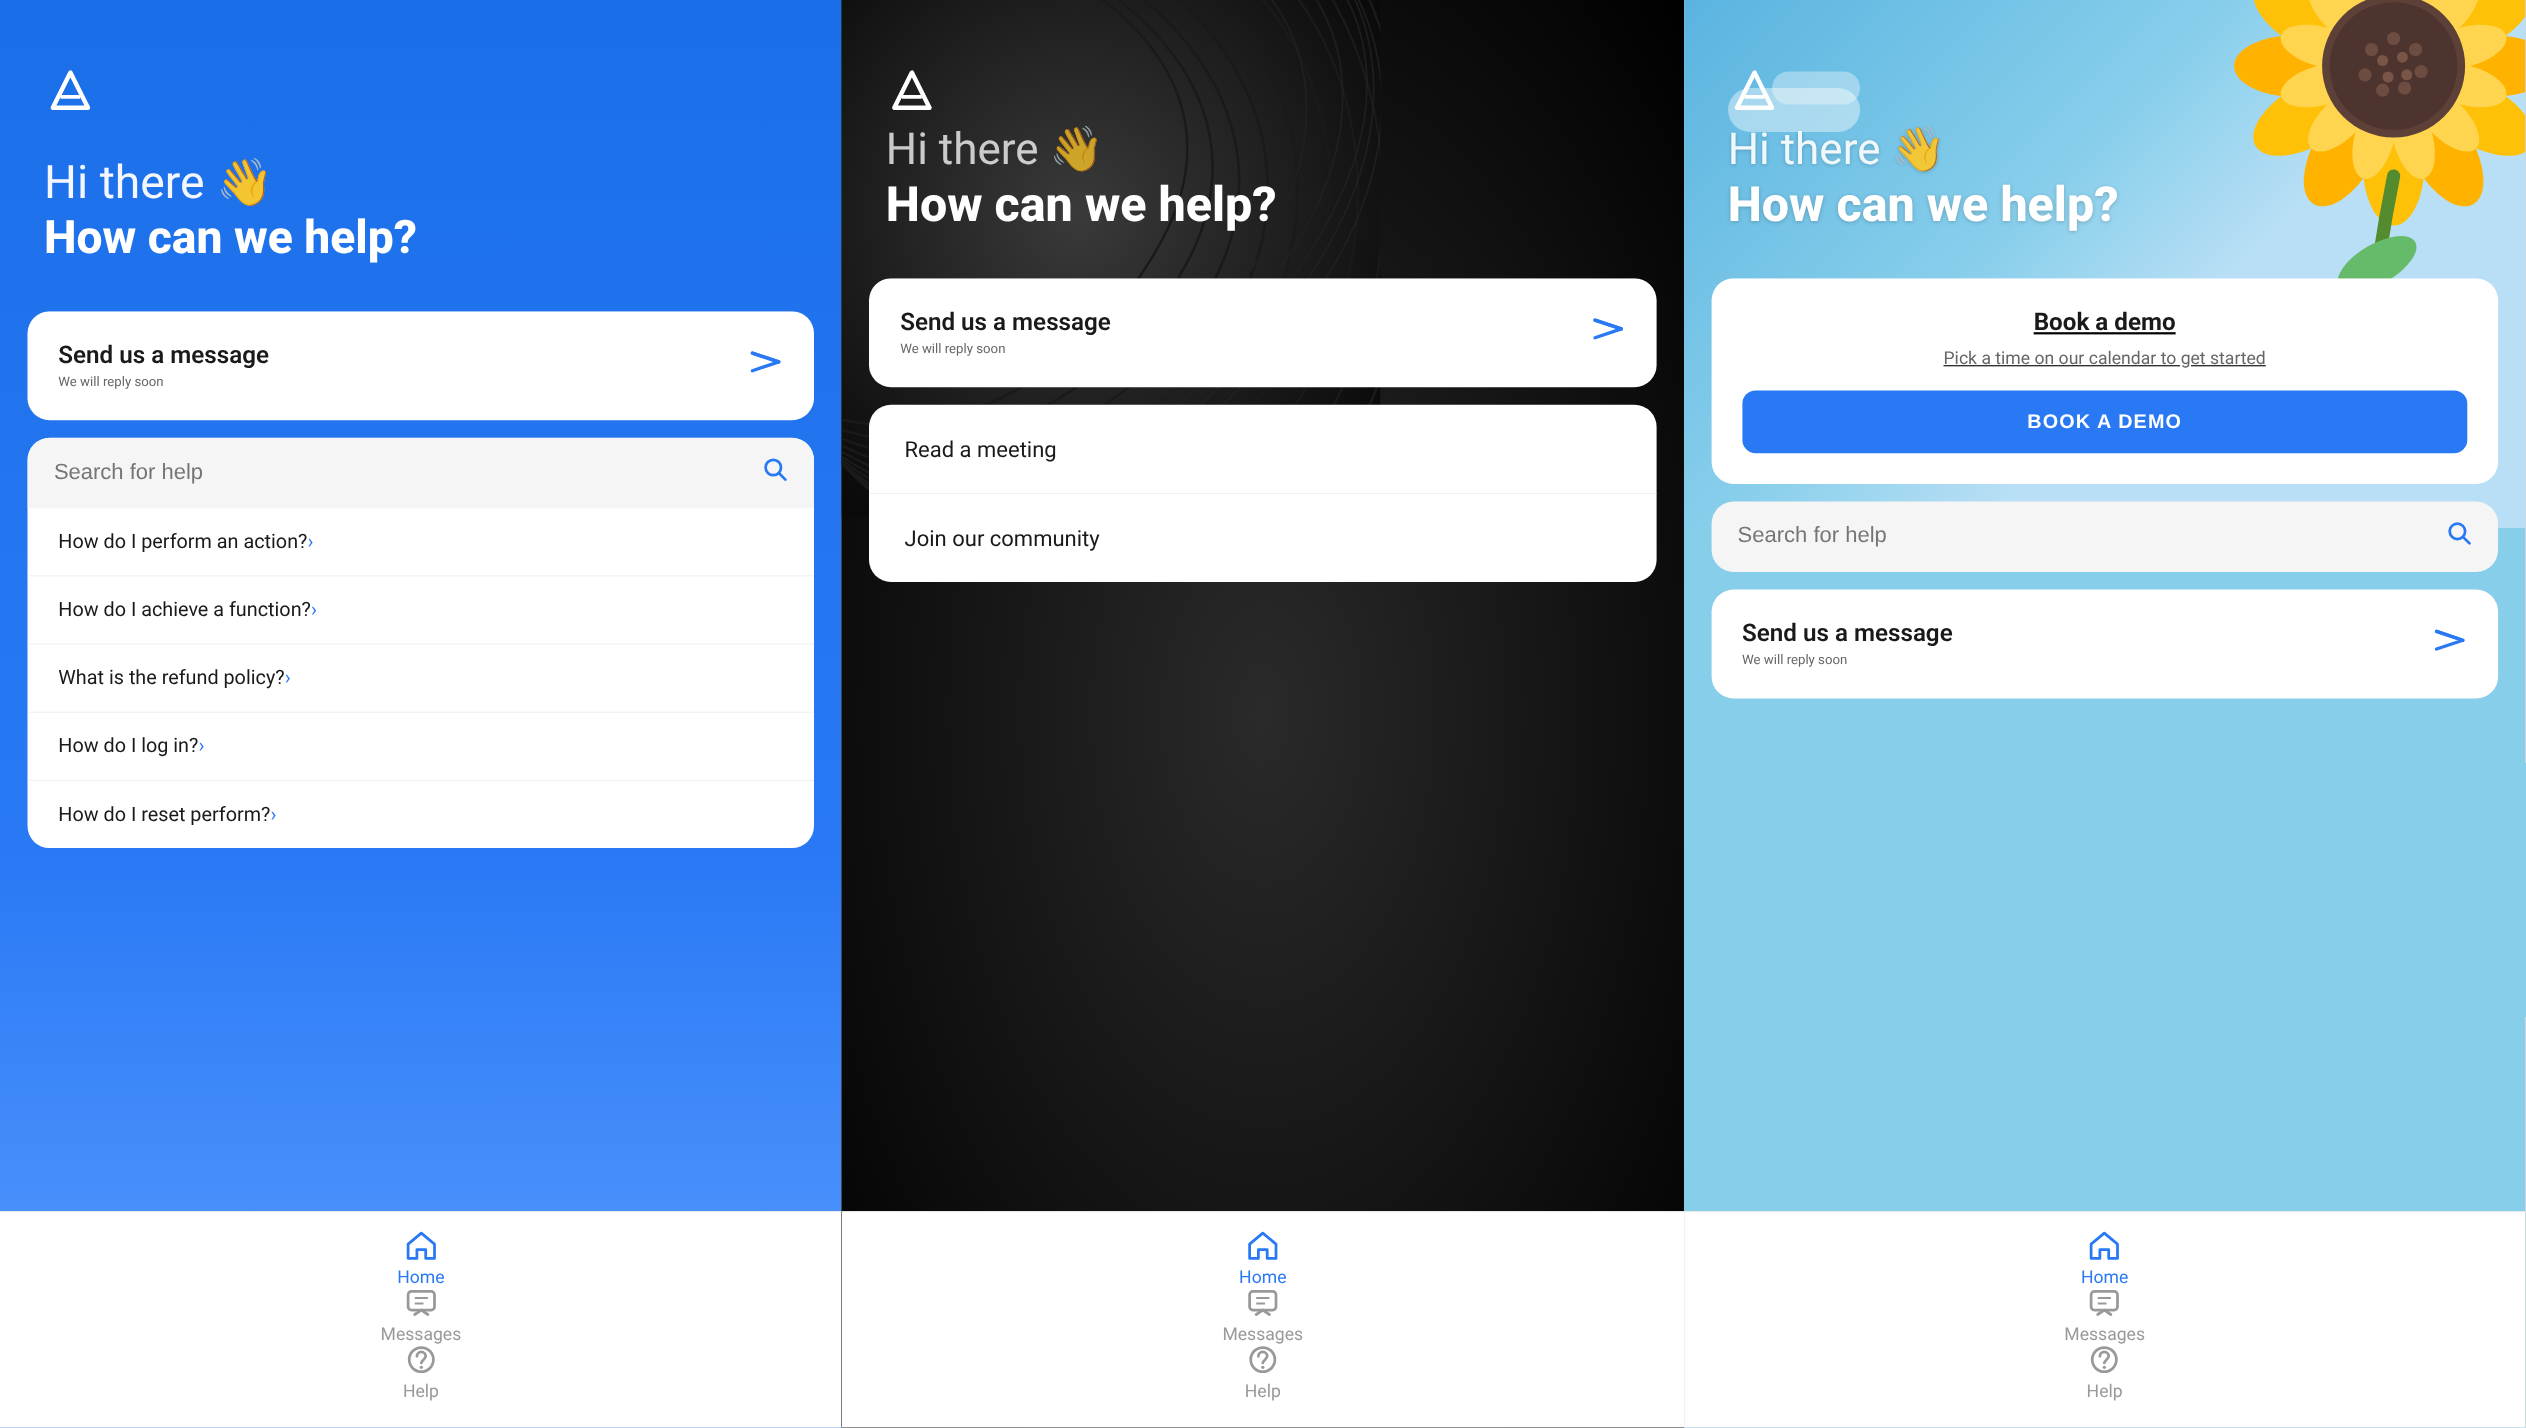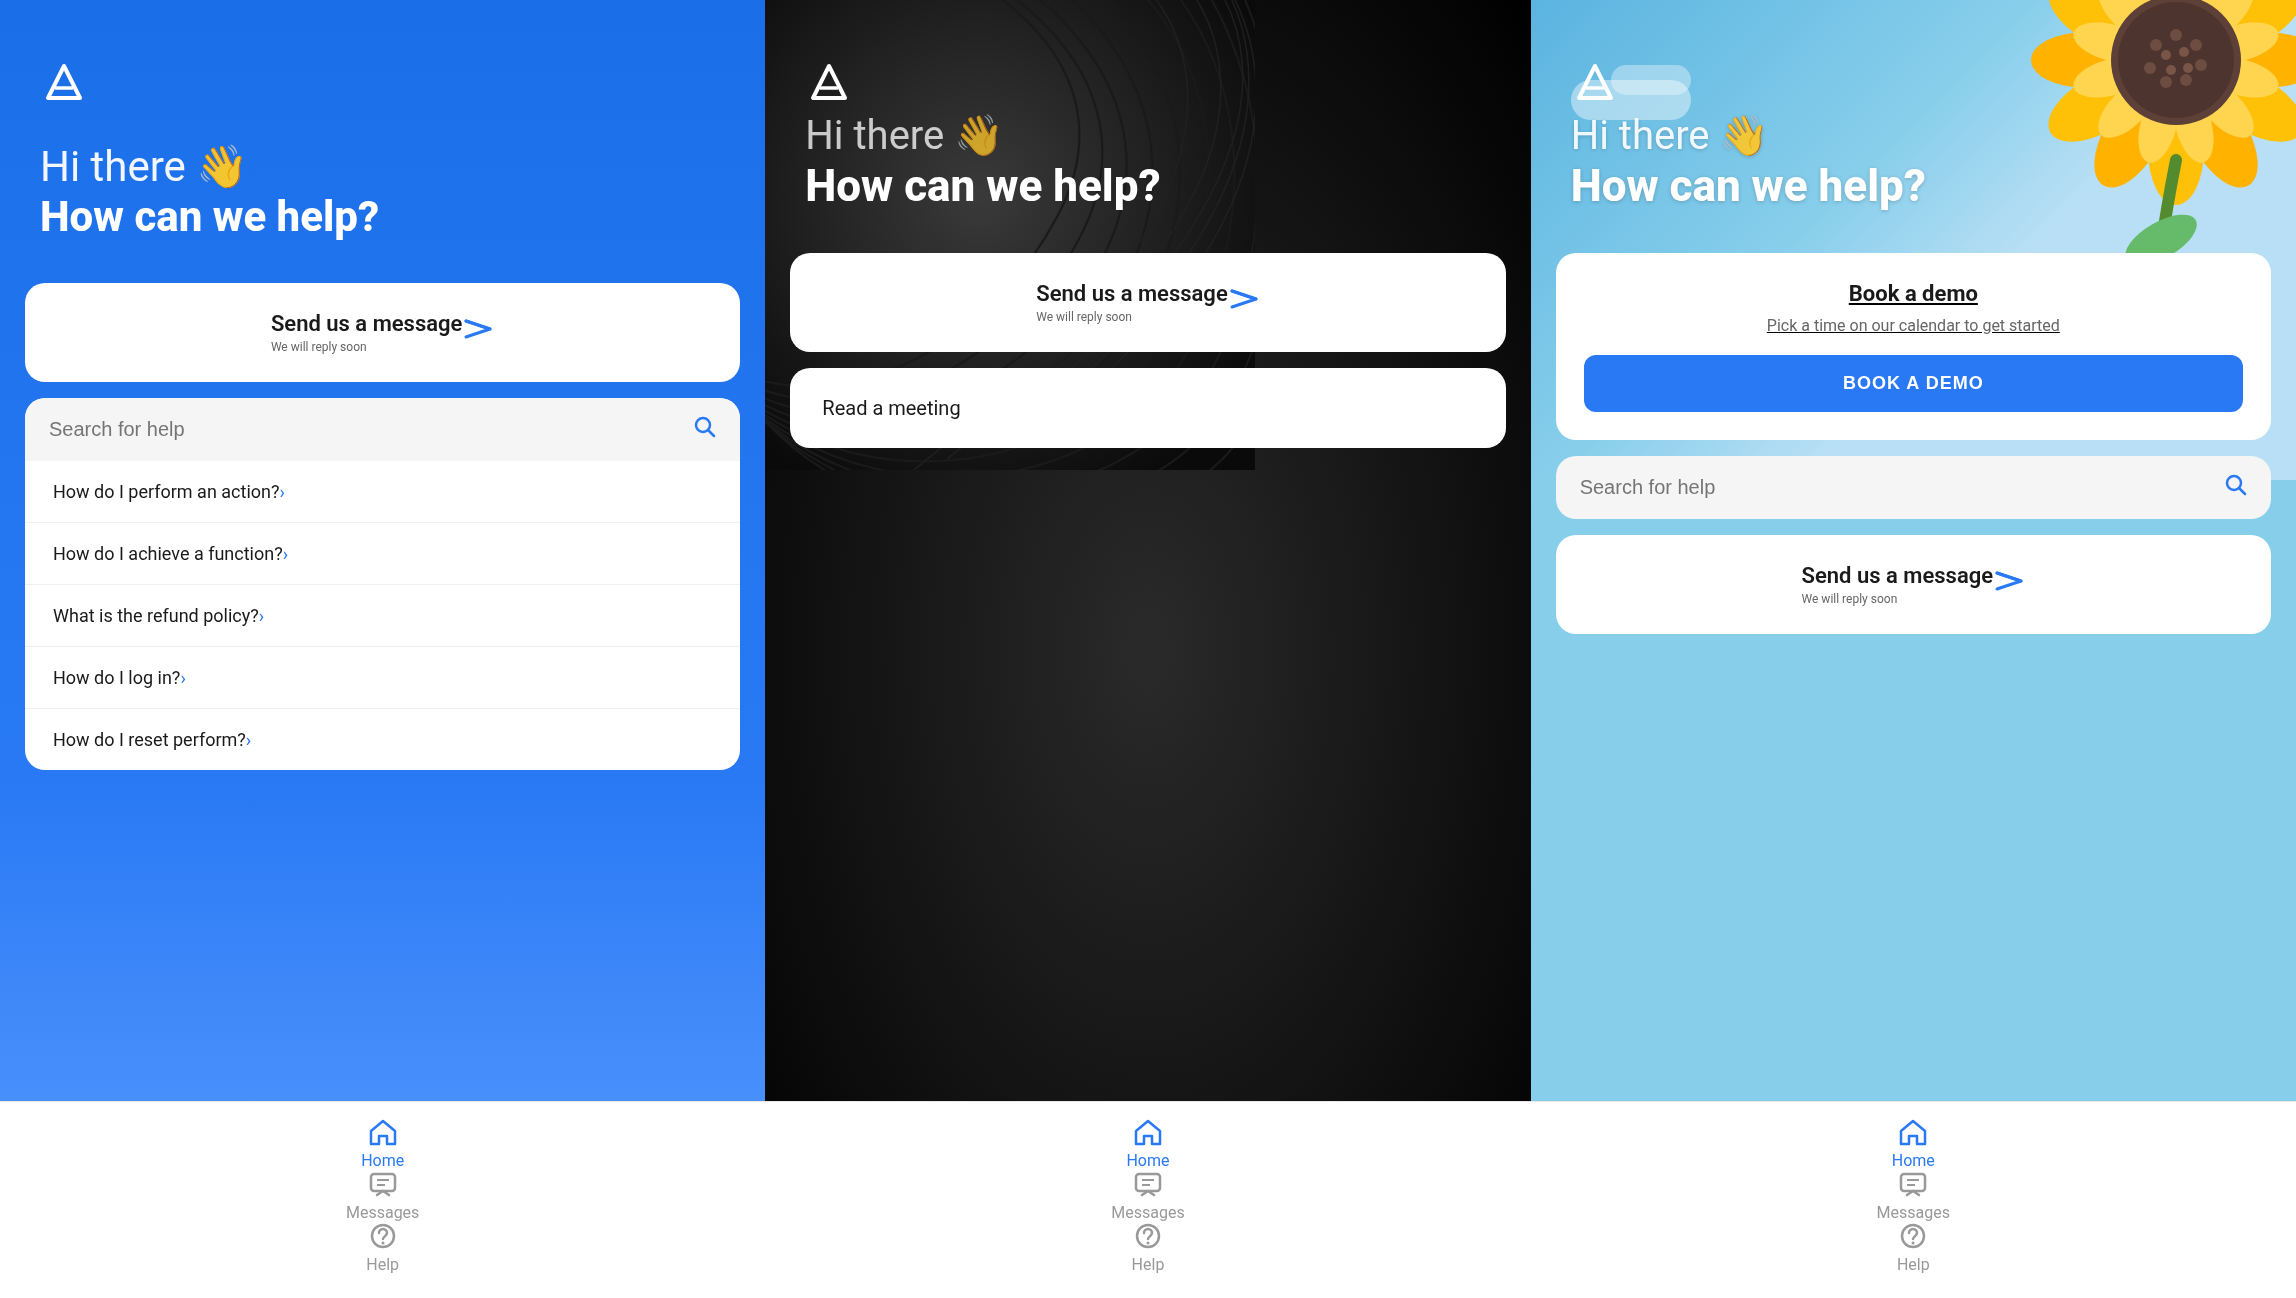--- a/index.html
+++ b/index.html
@@ -144,21 +144,21 @@
       background: white;
       border-radius: 20px;
       overflow: hidden;
     }
 
     
     .send-message-card {
       padding: 28px 28px;
       display: flex;
       align-items: center;
-      justify-content: center;
+      justify-content: space-between;
       cursor: pointer;
     }
     .send-message-card .card-text .title {
       font-size: 22px;
       font-weight: 600;
       color: #1a1a1a;
       margin-bottom: 4px;
     }
     .send-message-card .card-text .subtitle {
       font-size: 12px;
@@ -471,20 +471,23 @@
               <path d="M4 22L28 14L4 6" stroke="#2979f5" stroke-width="3" stroke-linecap="round" stroke-linejoin="round"></path>
               <path d="M4 6L28 14" stroke="#2979f5" stroke-width="3" stroke-linecap="round"></path>
             </svg>
           </div>
         </div>
 
         <div class="card links-container">
           <div class="link-item">
             <span>Read a meeting</span>
           </div>
+          <div class="link-item">
+            <span>Join our community</span>
+          </div>
         </div>
       </div>
 
       <div class="bottom-nav">
         <div class="nav-item">
           <svg width="30" height="28" viewBox="0 0 30 28" fill="none">
             <path d="M3 13L15 3L27 13V26H19V18H11V26H3V13Z" stroke="#2979f5" stroke-width="2.5" stroke-linejoin="round" fill="none"></path>
           </svg>
           <span class="nav-label active">Home</span>
         </div>

